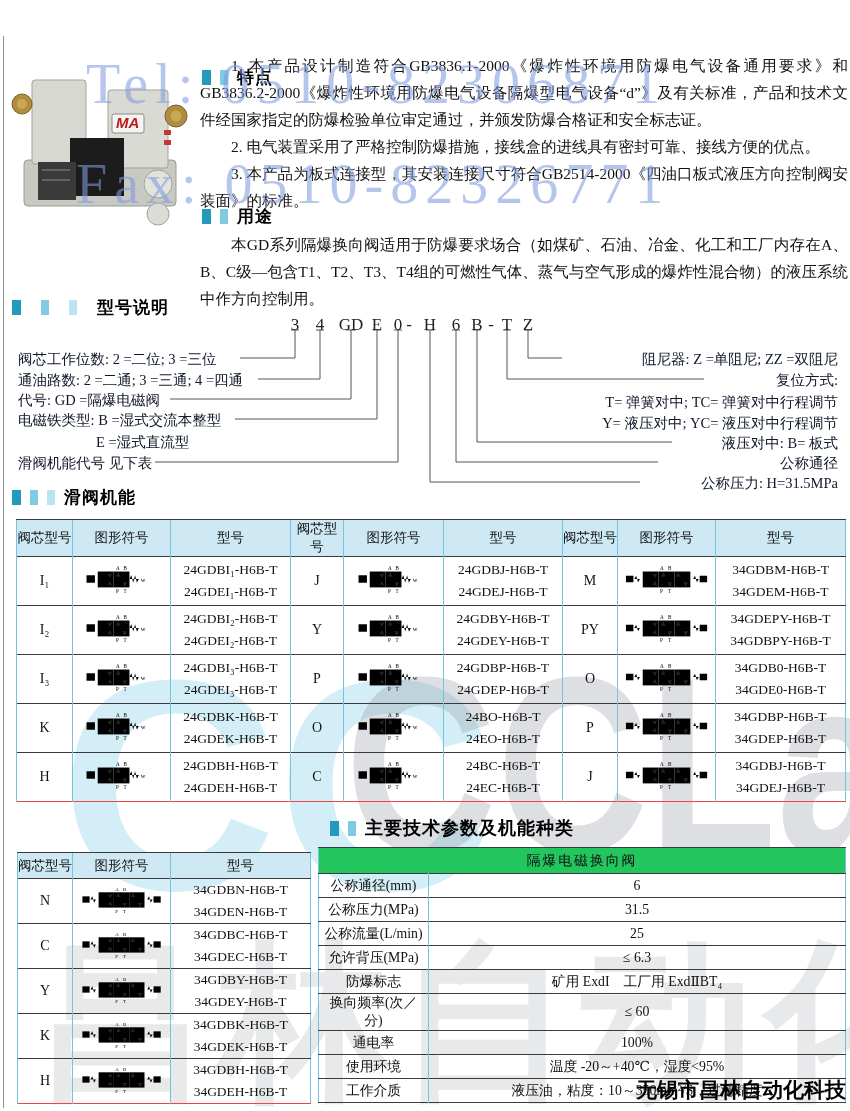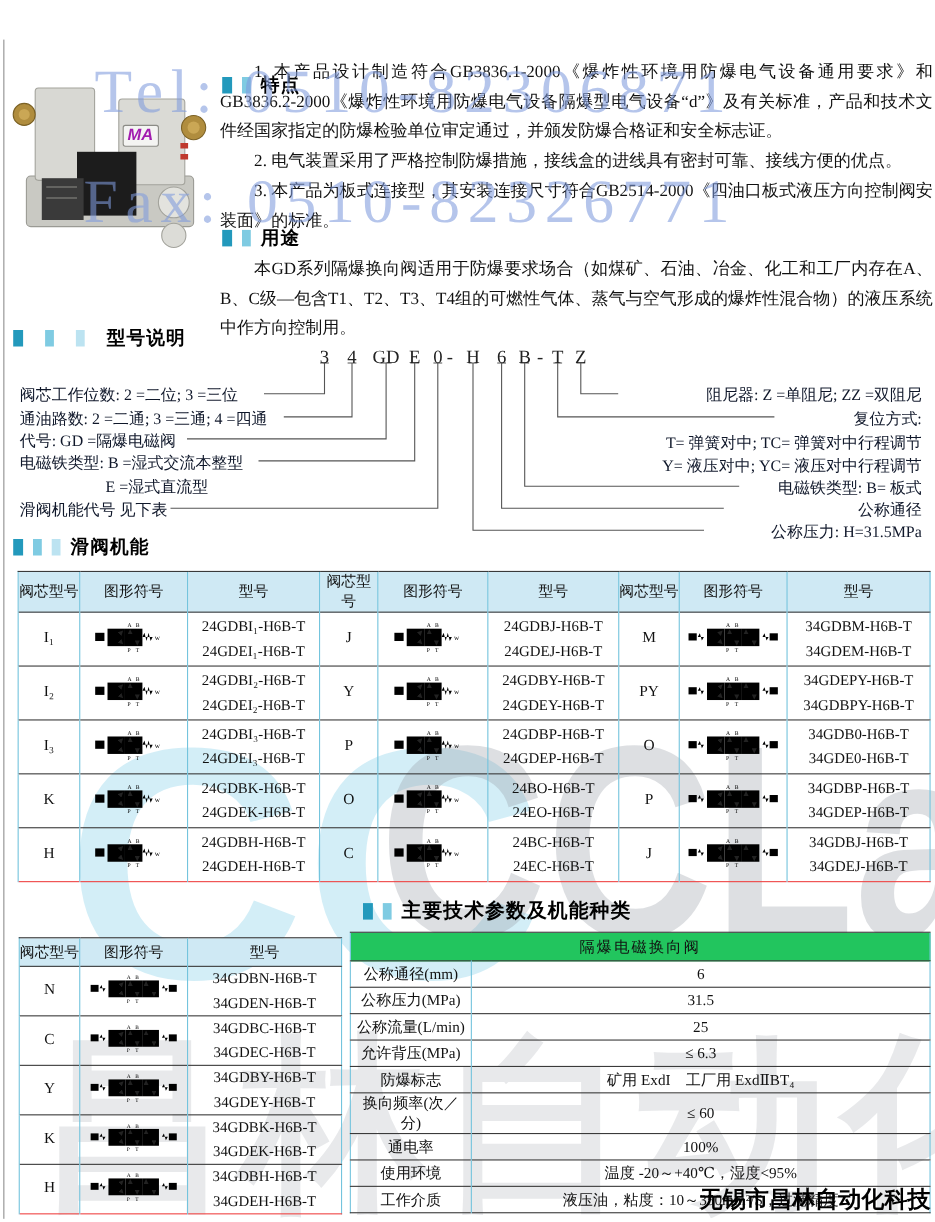--- a/index.html
+++ b/index.html
@@ -110,21 +110,21 @@
     <circle cx="14" cy="40" r="10" fill="#b08d3e" stroke="#7c6226"></circle>
     <circle cx="14" cy="40" r="5" fill="#caa755"></circle>
     <circle cx="168" cy="52" r="11" fill="#b08d3e" stroke="#7c6226"></circle>
     <circle cx="168" cy="52" r="5.5" fill="#caa755"></circle>
     <circle cx="150" cy="120" r="14" fill="#e3e3de" stroke="#a3a39c"></circle>
     <circle cx="150" cy="150" r="11" fill="#dcdcd7" stroke="#a3a39c"></circle>
     <rect x="156" y="66" width="7" height="5" fill="#c03a2e"></rect>
     <rect x="156" y="76" width="7" height="5" fill="#c03a2e"></rect>
     <rect x="104" y="50" width="32" height="19" rx="2" fill="#f4f4f2" stroke="#8c8c86"></rect>
   </svg>
-  <span class="abs" style="left:108px;top:50px;font-family:'Liberation Sans',sans-serif;font-weight:bold;font-style:italic;font-size:15px;color:#a21caf;">MA</span>
+  <span class="abs" style="left:108px;top:50px;font-family:'Liberation Sans',sans-serif;font-weight:bold;font-style:italic;font-size:15px;color:#b91c1c;">MA</span>
 </div>
 
 <div class="abs sec" style="left:202px;top:30px;margin-top:36px;">
   <span class="sq sq1"></span>
     <span class="sq sq2"></span>
   <span class="t">特点</span>
 </div>
 <div class="abs para" style="left:200px;top:52px;width:648px;">
   <p>1. 本产品设计制造符合GB3836.1-2000《爆炸性环境用防爆电气设备通用要求》和GB3836.2-2000《爆炸性环境用防爆电气设备隔爆型电气设备“d”》及有关标准，产品和技术文件经国家指定的防爆检验单位审定通过，并颁发防爆合格证和安全标志证。</p>
   <p>2. 电气装置采用了严格控制防爆措施，接线盒的进线具有密封可靠、接线方便的优点。</p>
@@ -180,21 +180,21 @@
   <span class="lbl" style="left:18px;top:58px">通油路数: 2 =二通; 3 =三通; 4 =四通</span>
   <span class="lbl" style="left:18px;top:78px">代号: GD =隔爆电磁阀</span>
   <span class="lbl" style="left:18px;top:98px">电磁铁类型: B =湿式交流本整型</span>
   <span class="lbl" style="left:96px;top:120px">E =湿式直流型</span>
   <span class="lbl" style="left:18px;top:141px">滑阀机能代号 见下表</span>
 
   <span class="lbl r" style="top:37px">阻尼器: Z =单阻尼;  ZZ =双阻尼</span>
   <span class="lbl r" style="top:58px">复位方式:</span>
   <span class="lbl r" style="top:80px">T= 弹簧对中; TC= 弹簧对中行程调节</span>
   <span class="lbl r" style="top:101px">Y= 液压对中; YC= 液压对中行程调节</span>
-  <span class="lbl r" style="top:121px">电磁铁类型: B= 板式</span>
+  <span class="lbl r" style="top:121px">液压对中: B= 板式</span>
   <span class="lbl r" style="top:141px">公称通径</span>
   <span class="lbl r" style="top:161px">公称压力: H=31.5MPa</span>
 </div>
 
 <div class="abs sec" style="left:12px;top:486px;">
   <span class="sq sq1"></span>
     <span class="sq sq2"></span>
     <span class="sq sq3"></span>
   <span class="t">滑阀机能</span>
 </div>

